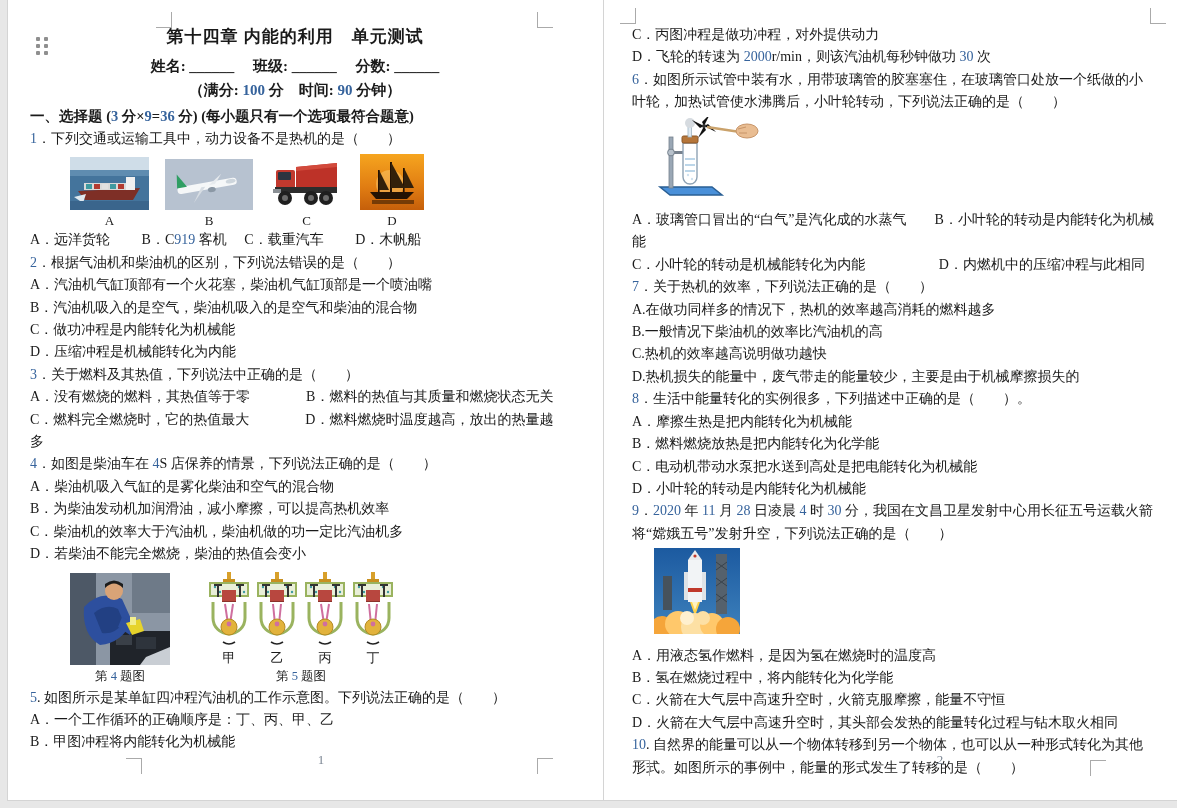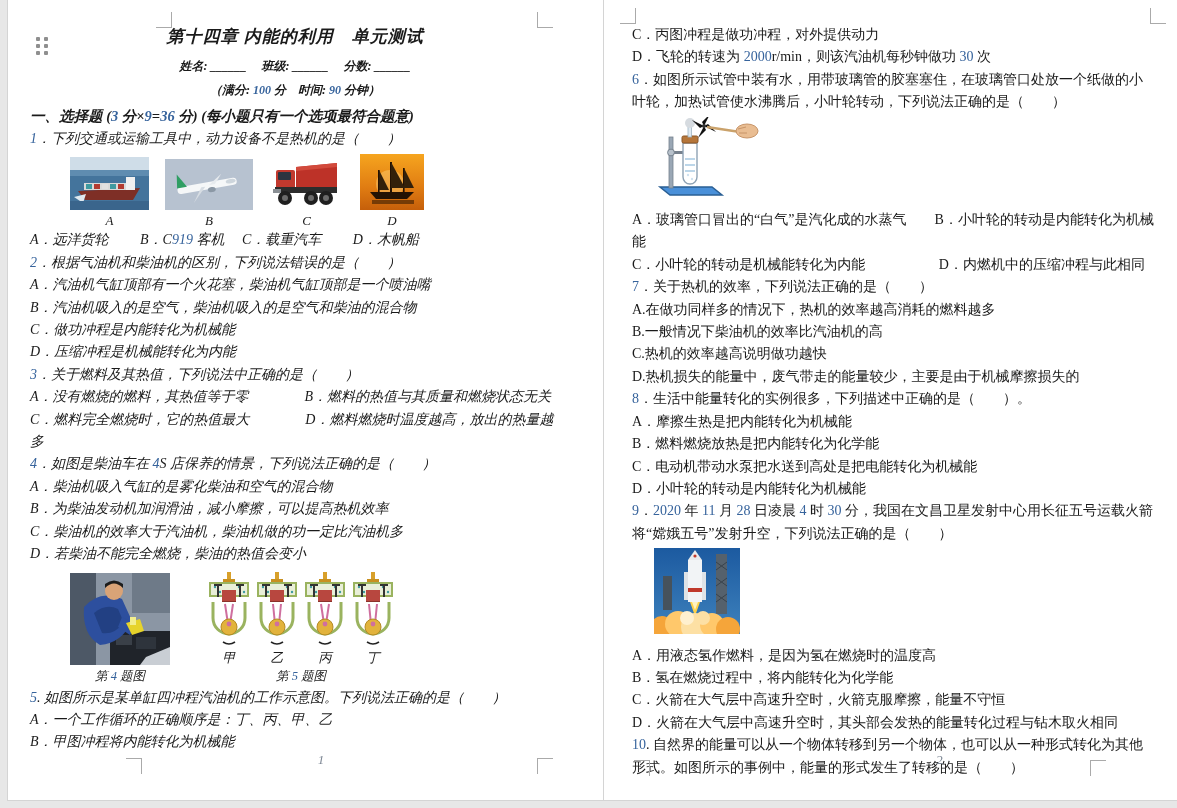--- a/index.html
+++ b/index.html
@@ -9,30 +9,30 @@
     position:relative;
     font-family:"Liberation Serif","DejaVu Serif",serif;
     color:#1a1a1a;
     overflow:hidden;
   }
   .page{
     position:absolute;top:0;height:800px;background:#ffffff;
     box-shadow:0 0 0 1px #d4d4d4;
     overflow:hidden;
   }
-  #page1{left:8px;width:626px;font-style:italic;}
+  #page1{left:8px;width:626px;}
   #page2{left:604px;width:672px;}
 
   .content{position:absolute;font-size:14px;line-height:22.4px;}
   #content1{left:22px;top:24px;width:530px;}
   #content2{left:28px;top:24px;width:522px;}
 
   .line{white-space:pre-wrap;}
   .title{font-size:17px;font-weight:bold;text-align:center;letter-spacing:1px;line-height:26px;margin-bottom:4px;}
-  .hdr{font-weight:bold;text-align:center;font-size:12px;line-height:24px;}
+  .hdr{font-weight:bold;text-align:center;font-size:15px;line-height:24px;}
   .section{font-weight:bold;font-size:14.5px;line-height:24px;margin-top:2px;}
   .num{color:#36639c;}
   .pagenum{position:absolute;bottom:32px;width:100%;text-align:center;color:#7d8794;font-size:13px;}
 
   
   .cmark{position:absolute;width:15px;height:15px;}
   .cmark.tl{border-right:1px solid #aaa;border-bottom:1px solid #aaa;}
   .cmark.tr{border-left:1px solid #aaa;border-bottom:1px solid #aaa;}
   .cmark.bl{border-right:1px solid #aaa;border-top:1px solid #aaa;}
   .cmark.br{border-left:1px solid #aaa;border-top:1px solid #aaa;}

